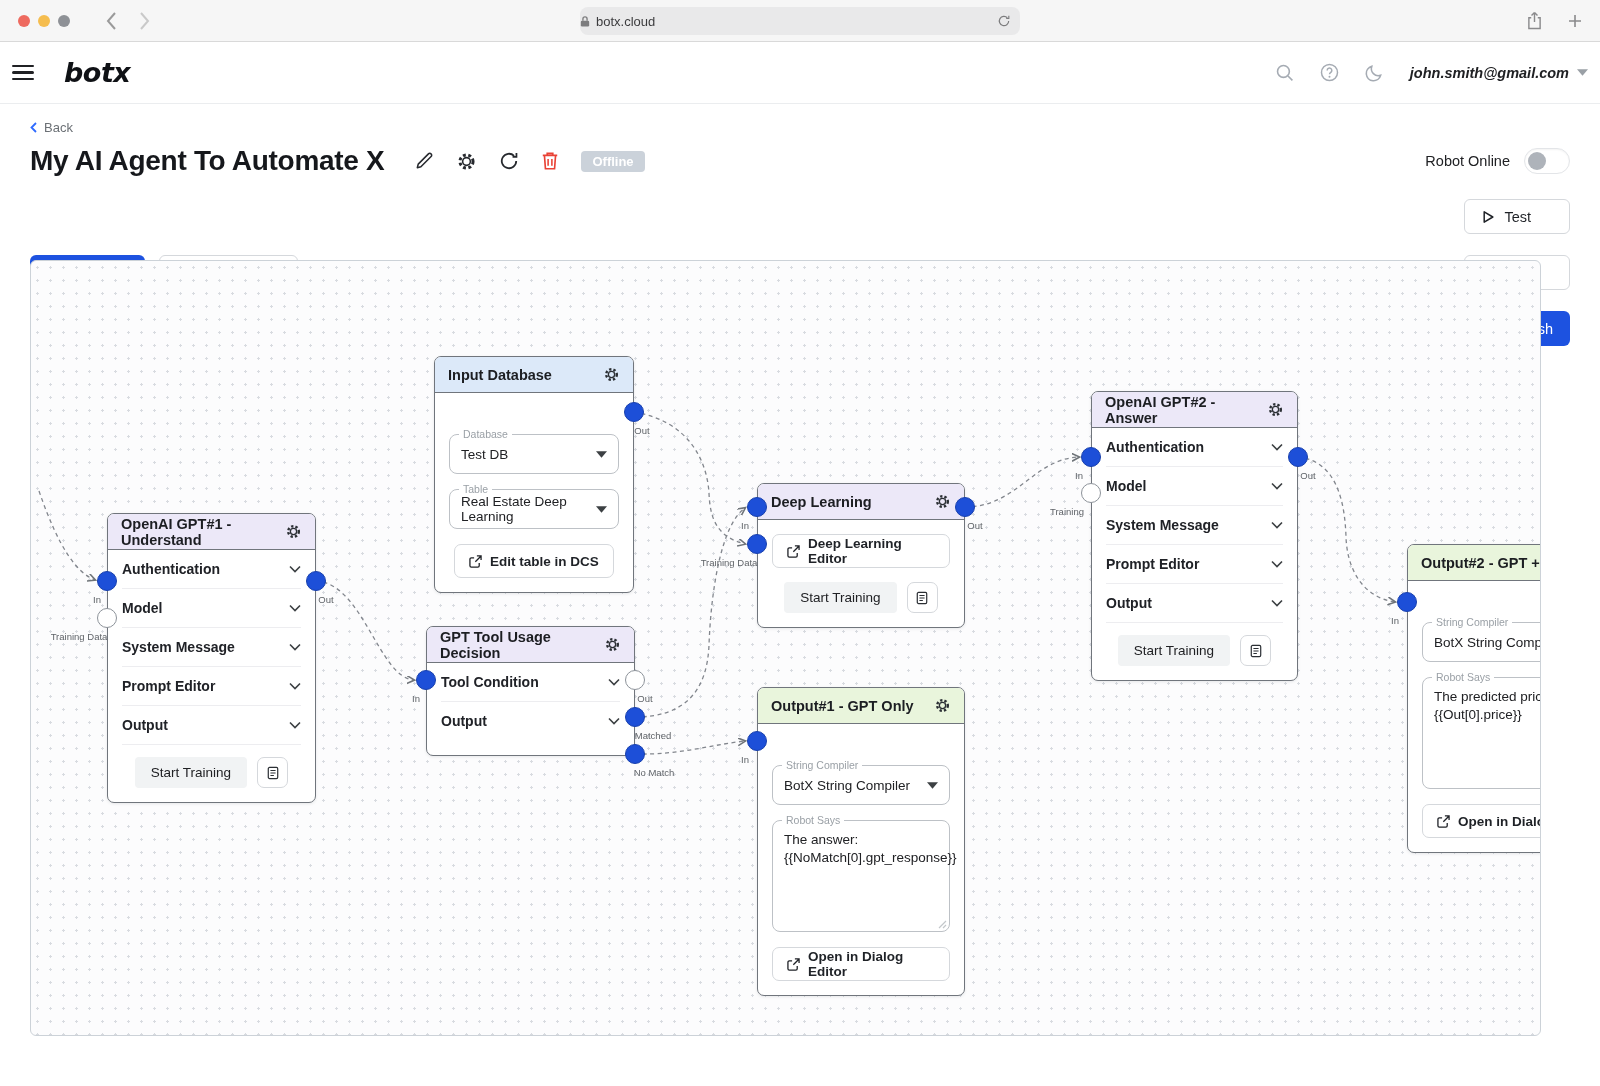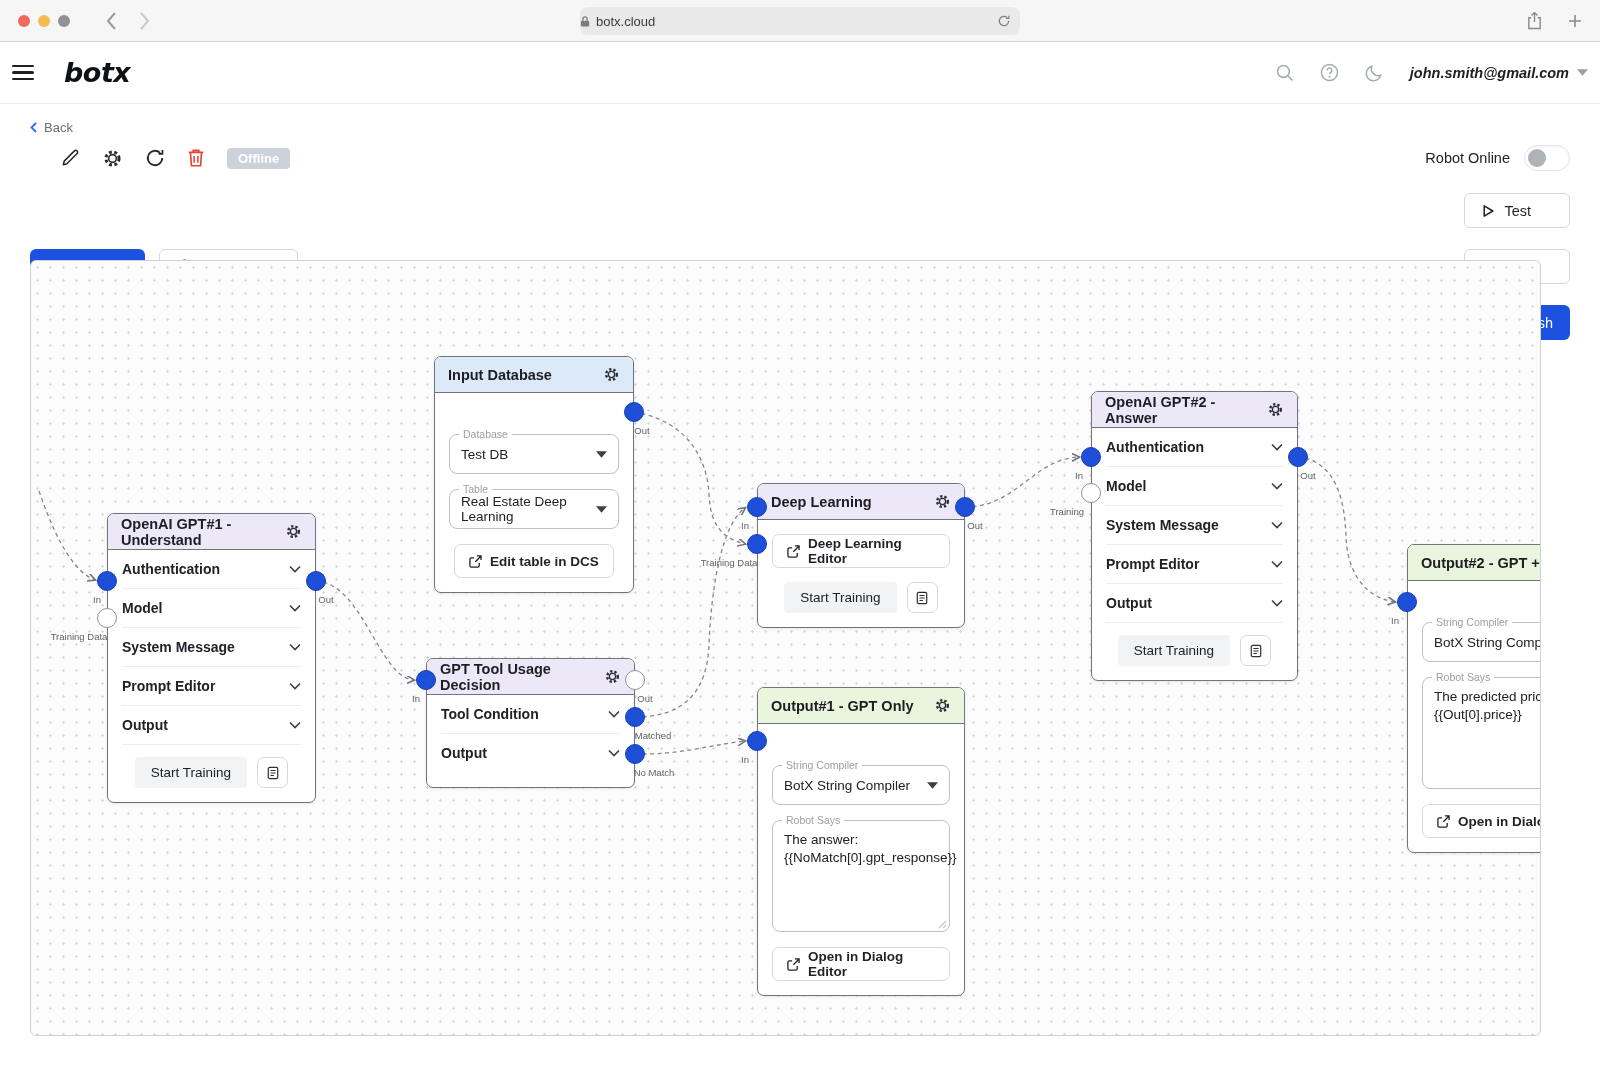--- a/index.html
+++ b/index.html
@@ -173,20 +173,21 @@
 <div class="back-row">
   <span class="bk">
       <svg width="7" height="11" viewBox="0 0 7 11">
         <path d="M6 1L1.5 5.5 6 10" fill="none" stroke="currentColor" stroke-width="1.8"></path>
       </svg>
     </span>
   <span>Back</span>
 </div>
 
 <div class="title-row">
+  <span class="page-title">My AI Agent To Automate X</span>
   <span class="title-icons">
     <span class="ic">
         <svg width="20" height="20" viewBox="0 0 18 18">
           <path d="M3 15l.8-3.2L13 2.6a1.6 1.6 0 0 1 2.3 0l.1.1a1.6 1.6 0 0 1 0 2.3L6.2 14.2z" fill="none" stroke="currentColor" stroke-width="1.4" stroke-linejoin="round"></path>
         </svg>
       </span>
     <span class="ic">
         <svg width="21" height="21" viewBox="0 0 24 24">
           <circle cx="12" cy="12" r="7.5" fill="none" stroke="currentColor" stroke-width="3.4" stroke-dasharray="3.3 2.9"></circle>
           <circle cx="12" cy="12" r="4.4" fill="none" stroke="currentColor" stroke-width="1.8"></circle>
@@ -388,21 +389,21 @@
       <button class="btn-gray">Start Training</button>
       <span class="icon-btn">
           <svg width="12" height="14" viewBox="0 0 14 16">
             <rect x="1.5" y="1.5" width="11" height="13" rx="1.5" fill="none" stroke="currentColor" stroke-width="1.4"></rect>
             <path d="M4 5h6M4 8h6M4 11h4" stroke="currentColor" stroke-width="1.2"></path>
           </svg>
         </span>
     </div>
   </div>
 
-  <div class="node" style="left:395px; top:365px; width:209px; height:130px;margin-top:32px;">
+  <div class="node" style="left:395px; top:365px; width:209px; height:130px;">
     <div class="node-header hdr-purple">
       <span>GPT Tool Usage Decision</span>
       <span class="node-gear">
           <svg width="17" height="17" viewBox="0 0 24 24">
             <circle cx="12" cy="12" r="7.5" fill="none" stroke="currentColor" stroke-width="3.4" stroke-dasharray="3.3 2.9"></circle>
             <circle cx="12" cy="12" r="4.4" fill="none" stroke="currentColor" stroke-width="1.8"></circle>
           </svg>
         </span>
     </div>
     <div class="acc-row">

